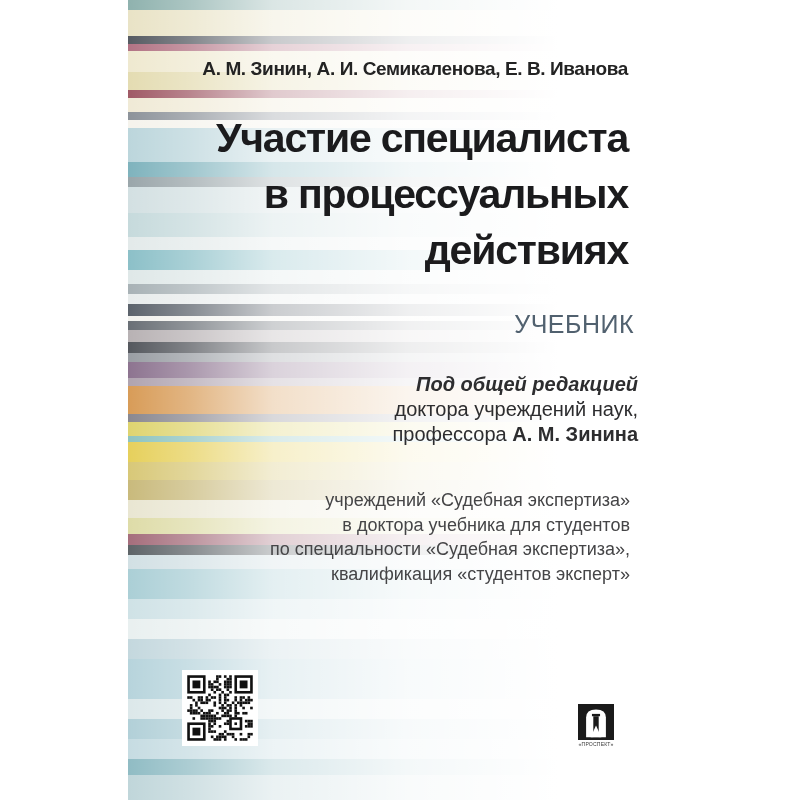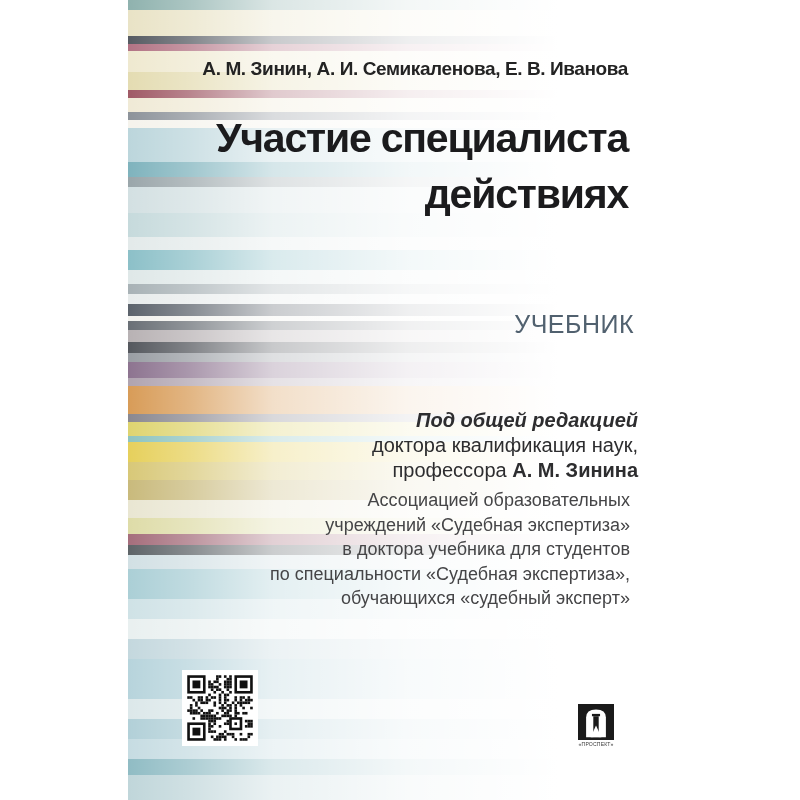--- a/index.html
+++ b/index.html
@@ -38,21 +38,21 @@
     letter-spacing:-1.2px;color:#1b1b1d;
   }
   .edition{
     position:absolute;right:-6px;top:310px;width:470px;
     font-size:25px;font-weight:400;letter-spacing:0.5px;
   }
   .editor{
     position:absolute;right:-10px;top:372px;width:470px;
     font-size:20px;line-height:25px;color:#2d2d2f;
   }
-  .editor .l1{font-weight:700;font-style:italic;margin-top:36px;}
+  .editor .l1{font-weight:700;font-style:italic;}
   .editor .name{font-weight:700;}
   .recommend{
     position:absolute;right:-2px;top:488px;width:470px;
     font-size:18px;line-height:24.5px;color:#454547;
   }
   .qr{
     position:absolute;left:54px;top:670px;width:76px;height:76px;
     background:#ffffff;border-radius:2px;padding:0;
   }
   .qr svg{display:block;width:76px;height:76px;}
@@ -123,37 +123,37 @@
       <div class="stripe" style="top: 775px; height: 25px; background: rgb(192, 214, 218);"></div>
     </div>
   <div class="stripe-fade"></div>
 
   <div class="textlayer">
 
     <div class="authors">А. М. Зинин, А. И. Семикаленова, Е. В. Иванова</div>
 
     <div class="title">
       <div>Участие специалиста</div>
+      <div>в процессуальных</div>
       <div>действиях</div>
     </div>
 
     <div class="edition" style="color: rgb(81, 97, 111);">УЧЕБНИК</div>
 
     <div class="editor">
       <div class="l1">Под общей редакцией</div>
-      <div>доктора квалификация наук,</div>
+      <div>доктора учреждений наук,</div>
       <div><span>профессора </span><span class="name">А. М. Зинина</span></div>
     </div>
 
     <div class="recommend">
-      <div>Ассоциацией образовательных</div>
       <div>учреждений «Судебная экспертиза»</div>
       <div>в доктора учебника для студентов</div>
       <div>по специальности «Судебная экспертиза»,</div>
-      <div>обучающихся «судебный эксперт»</div>
+      <div>квалификация «студентов эксперт»</div>
     </div>
 
   </div>
 
   <div class="qr">
     <svg viewBox="0 0 29 29" xmlns="http://www.w3.org/2000/svg">
         <rect x="0" y="0" width="29" height="29" fill="#ffffff"></rect>
         <rect x="2" y="2" width="7" height="7" fill="#111111"></rect>
         <rect x="3" y="3" width="5" height="5" fill="#ffffff"></rect>
         <rect x="4" y="4" width="3" height="3" fill="#111111"></rect>

